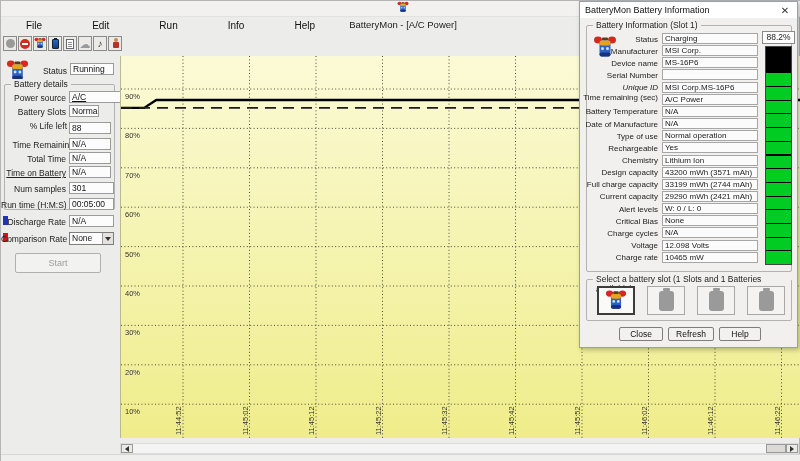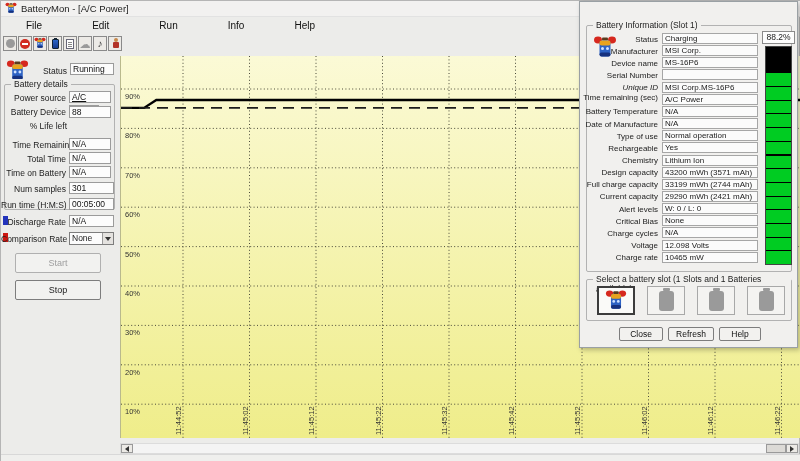--- a/index.html
+++ b/index.html
@@ -1,21 +1,21 @@
 <!DOCTYPE html>
 <html><head>
 <meta charset="utf-8">
 <style>
   * { margin:0; padding:0; box-sizing:border-box; }
   html,body { width:800px; height:461px; }
   body { font-family:"Liberation Sans", sans-serif; font-size:9px; color:#1a1a1a; background:#ececea; overflow:hidden; position:relative; }
   #app { position:absolute; inset:0; border:1px solid #b5b5b5; background:#ececea; }
 
   
-  #titlebar { position:absolute; left:0; top:0; width:800px; height:16px; background:#f2f1f0; display:flex; align-items:center; padding-left:4px; gap:4px; border-bottom:1px solid #e2e2e2;}
+  #titlebar { position:absolute; left:0; top:0; width:800px; height:16px; background:#f2f1f0; display:flex; align-items:center; padding-left:4px; gap:4px; border-bottom:1px solid #e2e2e2;flex-direction:column;}
   #titlebar .t { font-size:9.5px; color:#222; }
   #menubar { position:absolute; left:0; top:17px; width:578px; height:14px; display:flex; gap:0; align-items:center; }
   #menubar .mi { padding:1px 25px; font-size:10px; color:#111; }
   #toolbar { position:absolute; left:0; top:32px; width:578px; height:22px; display:flex; gap:1px; padding:3px 0 0 2px; }
   .tbtn { width:14px; height:15px; border:1px solid #8a8a8a; background:#eceae6; display:flex; align-items:center; justify-content:center; overflow:hidden; }
 
   
   .g-circle-gray { width:9px; height:9px; border-radius:50%; background:#9a9a9a; }
   .g-circle-red { width:10px; height:10px; border-radius:50%; background:#d22c20; position:relative; }
   .g-circle-red::after { content:""; position:absolute; left:2px; top:4px; width:6px; height:2px; background:#fff; }
@@ -145,50 +145,49 @@
           <rect x="6.5" y="17.5" width="11" height="4" rx="2" fill="#16317e"></rect>
         </svg></span>
     <div class="lbl" style="left:0;top:10px;width:66px;">Status</div>
     <div class="fieldbox" style="left:69px;top:7px;width:44px;">Running</div>
 
     <div class="groupbox" style="left:3px;top:28px;width:111px;height:126px;">
       <span class="grouplegend">Battery details</span>
     </div>
     <div id="bd-rows">
         <div class="lbl" style="left: 0px; top: 37px; width: 65px;">Power source</div>
-        <div class="fieldbox" style="left: 68px; top: 35px; width: 42px; text-decoration: underline;">A/C</div>
-        <div class="lbl" style="left: 0px; top: 51px; width: 65px;">Battery Device</div>
+        <div class="fieldbox" style="left: 68px; top: 35px; width: 62px; text-decoration: underline;">A/C</div>
+        <div class="lbl" style="left: 0px; top: 51px; width: 65px;">Battery Slots</div>
         <div class="fieldbox" style="left: 68px; top: 49px; width: 30px;">Normal</div>
         <div class="lbl" style="left: 4px; top: 65px; width: 62px;">% Life left</div>
-        <div class="fieldbox" style="left: 68px; top: 50px; width: 42px;">88</div>
+        <div class="fieldbox" style="left: 68px; top: 66px; width: 42px;">88</div>
         <div class="lbl" style="left: 8px; top: 84px; width: 65px;">Time Remaining</div>
         <div class="fieldbox" style="left: 68px; top: 82px; width: 42px;">N/A</div>
         <div class="lbl" style="left: 0px; top: 98px; width: 65px;">Total Time</div>
         <div class="fieldbox" style="left: 68px; top: 96px; width: 42px;">N/A</div>
-        <div class="lbl" style="left: 0px; top: 112px; width: 65px;">Time on Battery</div>
+        <div class="lbl" style="left: 0px; top: 112px; width: 65px; text-decoration: underline;">Time on Battery</div>
         <div class="fieldbox" style="left: 68px; top: 110px; width: 42px;">N/A</div>
       </div>
 
     <div id="stat-rows">
         <div class="lbl" style="left: 0px; top: 128px; width: 65px;">Num samples</div>
         <div class="fieldbox" style="left: 68px; top: 126px; width: 45px;">301</div>
         <div class="lbl" style="left: 0px; top: 144px; width: 65px; text-align: center;">Run time (H:M:S)</div>
         <div class="fieldbox" style="left: 68px; top: 142px; width: 45px;">00:05:00</div>
         <div class="bullet" style="left: 2px; top: 160px; background: rgb(34, 51, 187);"></div>
         <div class="lbl" style="left: 0px; top: 161px; width: 65px;">Discharge Rate</div>
         <div class="fieldbox" style="left: 68px; top: 159px; width: 45px;">N/A</div>
         <div class="bullet" style="left: 2px; top: 177px; background: rgb(204, 23, 18);"></div>
         <div class="lbl" style="left: 0px; top: 178px; width: 65px;">Comparison Rate</div>
         <div class="dropdown" style="left: 68px; top: 176px; width: 45px;"><span>None</span><span class="arrowbtn">
             <span class="tri-down"></span>
           </span></div>
       </div>
 
     <div class="winbtn disabled" style="left:14px;top:197px;width:86px;height:20px;line-height:18px;">Start</div>
-    <div class="winbtn" style="left:14px;top:224px;width:86px;height:20px;line-height:18px;">Stop</div>
   </div>
 
   <div id="chart">
     <svg id="chart-svg" width="679" height="382" xmlns="http://www.w3.org/2000/svg">
         <defs>
           <linearGradient id="plotbg" x1="0" y1="0" x2="0" y2="1">
             <stop offset="0" stop-color="#fbfad6"></stop>
             <stop offset="1" stop-color="#efed8a"></stop>
           </linearGradient>
         </defs>
@@ -242,20 +241,24 @@
       </div>
     <div id="sb-thumb"></div>
     <div class="sb-btn" style="right:0;">
         <span class="tri-right"></span>
       </div>
   </div>
 
   <div id="statusbar"></div>
 
   <div id="dialog">
+    <div id="dlg-titlebar">
+      <span class="t">BatteryMon Battery Information</span>
+      <span id="dlg-close">✕</span>
+    </div>
 
     <div class="groupbox" style="left:6px;top:23px;width:206px;height:247px;">
       <span class="grouplegend" style="background:#f1f0ee;">Battery Information (Slot 1)</span>
     </div>
     <span id="dlg-icon" style="position:absolute;left:13px;top:33px;"><svg width="24" height="24" viewBox="0 0 24 24">
           <ellipse cx="5" cy="5" rx="4" ry="3.4" fill="#d6281e"></ellipse>
           <ellipse cx="19" cy="5" rx="4" ry="3.4" fill="#d6281e"></ellipse>
           <rect x="9" y="2.5" width="6" height="3" rx="1" fill="#5a3c1e"></rect>
           <rect x="6.5" y="5.5" width="11" height="16" rx="2.5" fill="#2d62c4"></rect>
           <rect x="6.5" y="5.5" width="11" height="5" rx="2" fill="#e8a31e"></rect>

